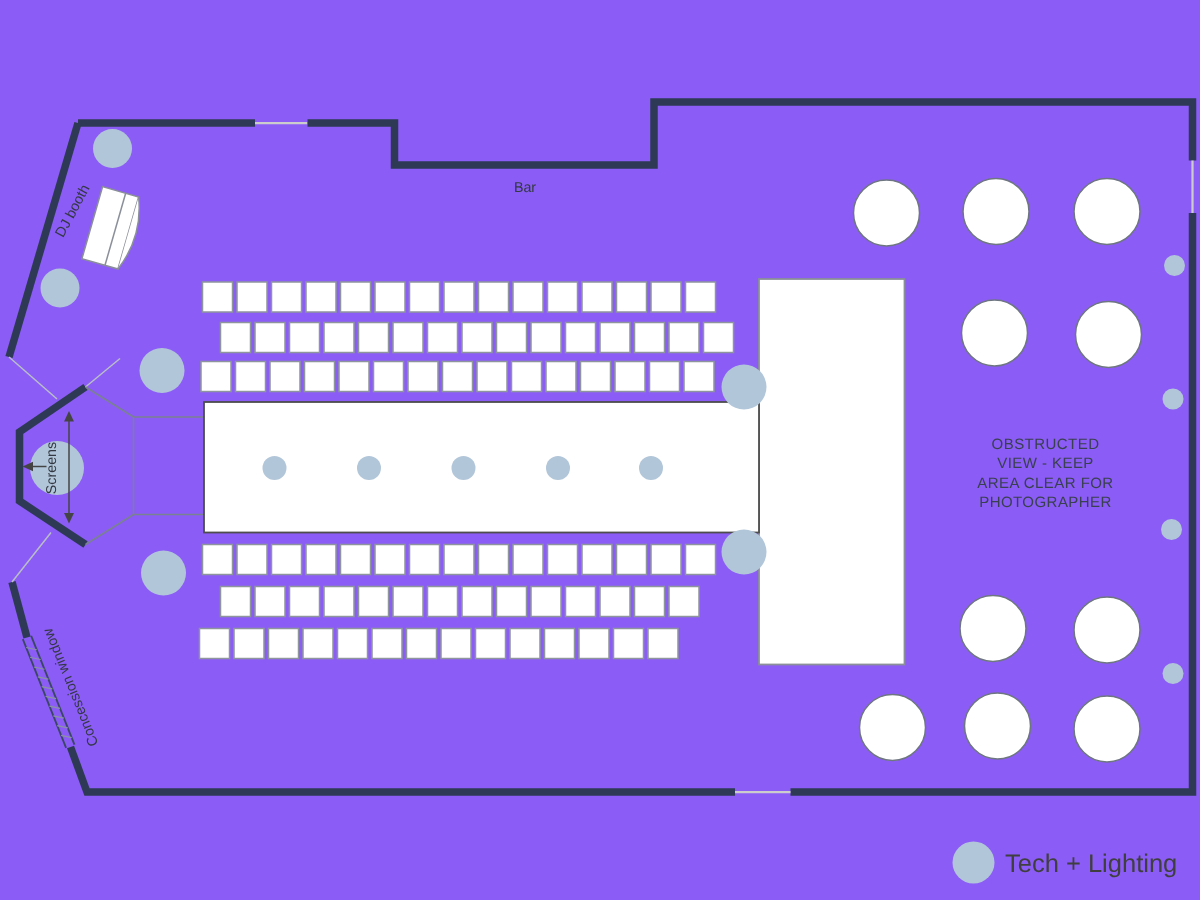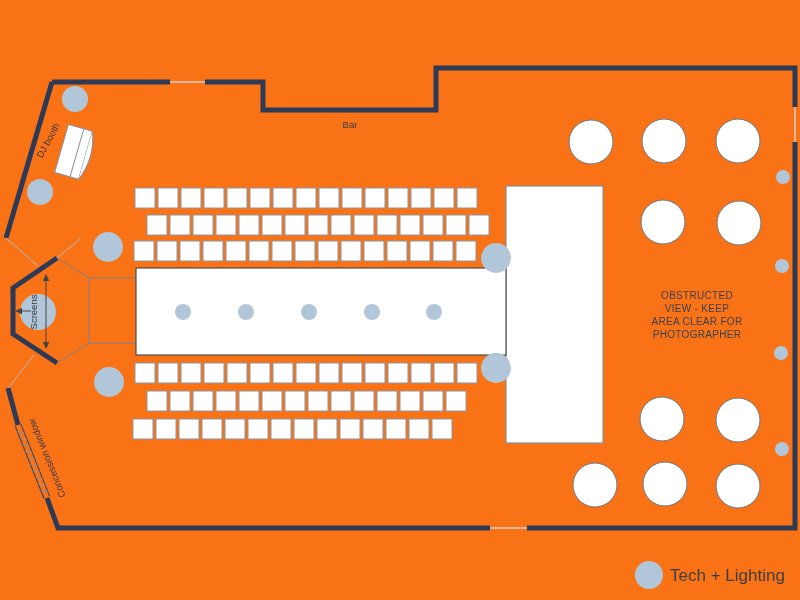--- a/index.html
+++ b/index.html
@@ -1,16 +1,16 @@
 <!DOCTYPE html>
 <html style="--wall: #2e3a55; --tech: #b2c6d9; --chair-stroke: #8f959d; --table-stroke: #6e7680;"><head>
 <meta charset="utf-8">
 <style>
   html,body{margin:0;padding:0;background:#fff;}
-  .stage{position:relative;width:800px;height:600px;background:#f97316;overflow:hidden;}
+  .stage{position:relative;width:800px;height:600px;background:#8b5cf6;overflow:hidden;}
   svg text{font-family:"Liberation Sans",sans-serif;}
   .wall{stroke:var(--wall,#2e3a55);stroke-width:5;fill:none;}
   .thinwall{stroke:#7a8290;stroke-width:1;fill:none;}
   .door{stroke:#cccccc;stroke-width:1.5;fill:none;}
   .leaf{stroke:#b9bec7;stroke-width:1;fill:none;}
   .chair{fill:#ffffff;stroke:var(--chair-stroke,#8f959d);stroke-width:1;}
   .rtable{fill:#ffffff;stroke:var(--table-stroke,#6e7680);stroke-width:1;}
   .tech{fill:var(--tech,#b2c6d9);}
   .furn{fill:#ffffff;stroke:#8a8f99;stroke-width:1;}
   .runway{fill:#ffffff;stroke:#4d4d4d;stroke-width:1.2;}

